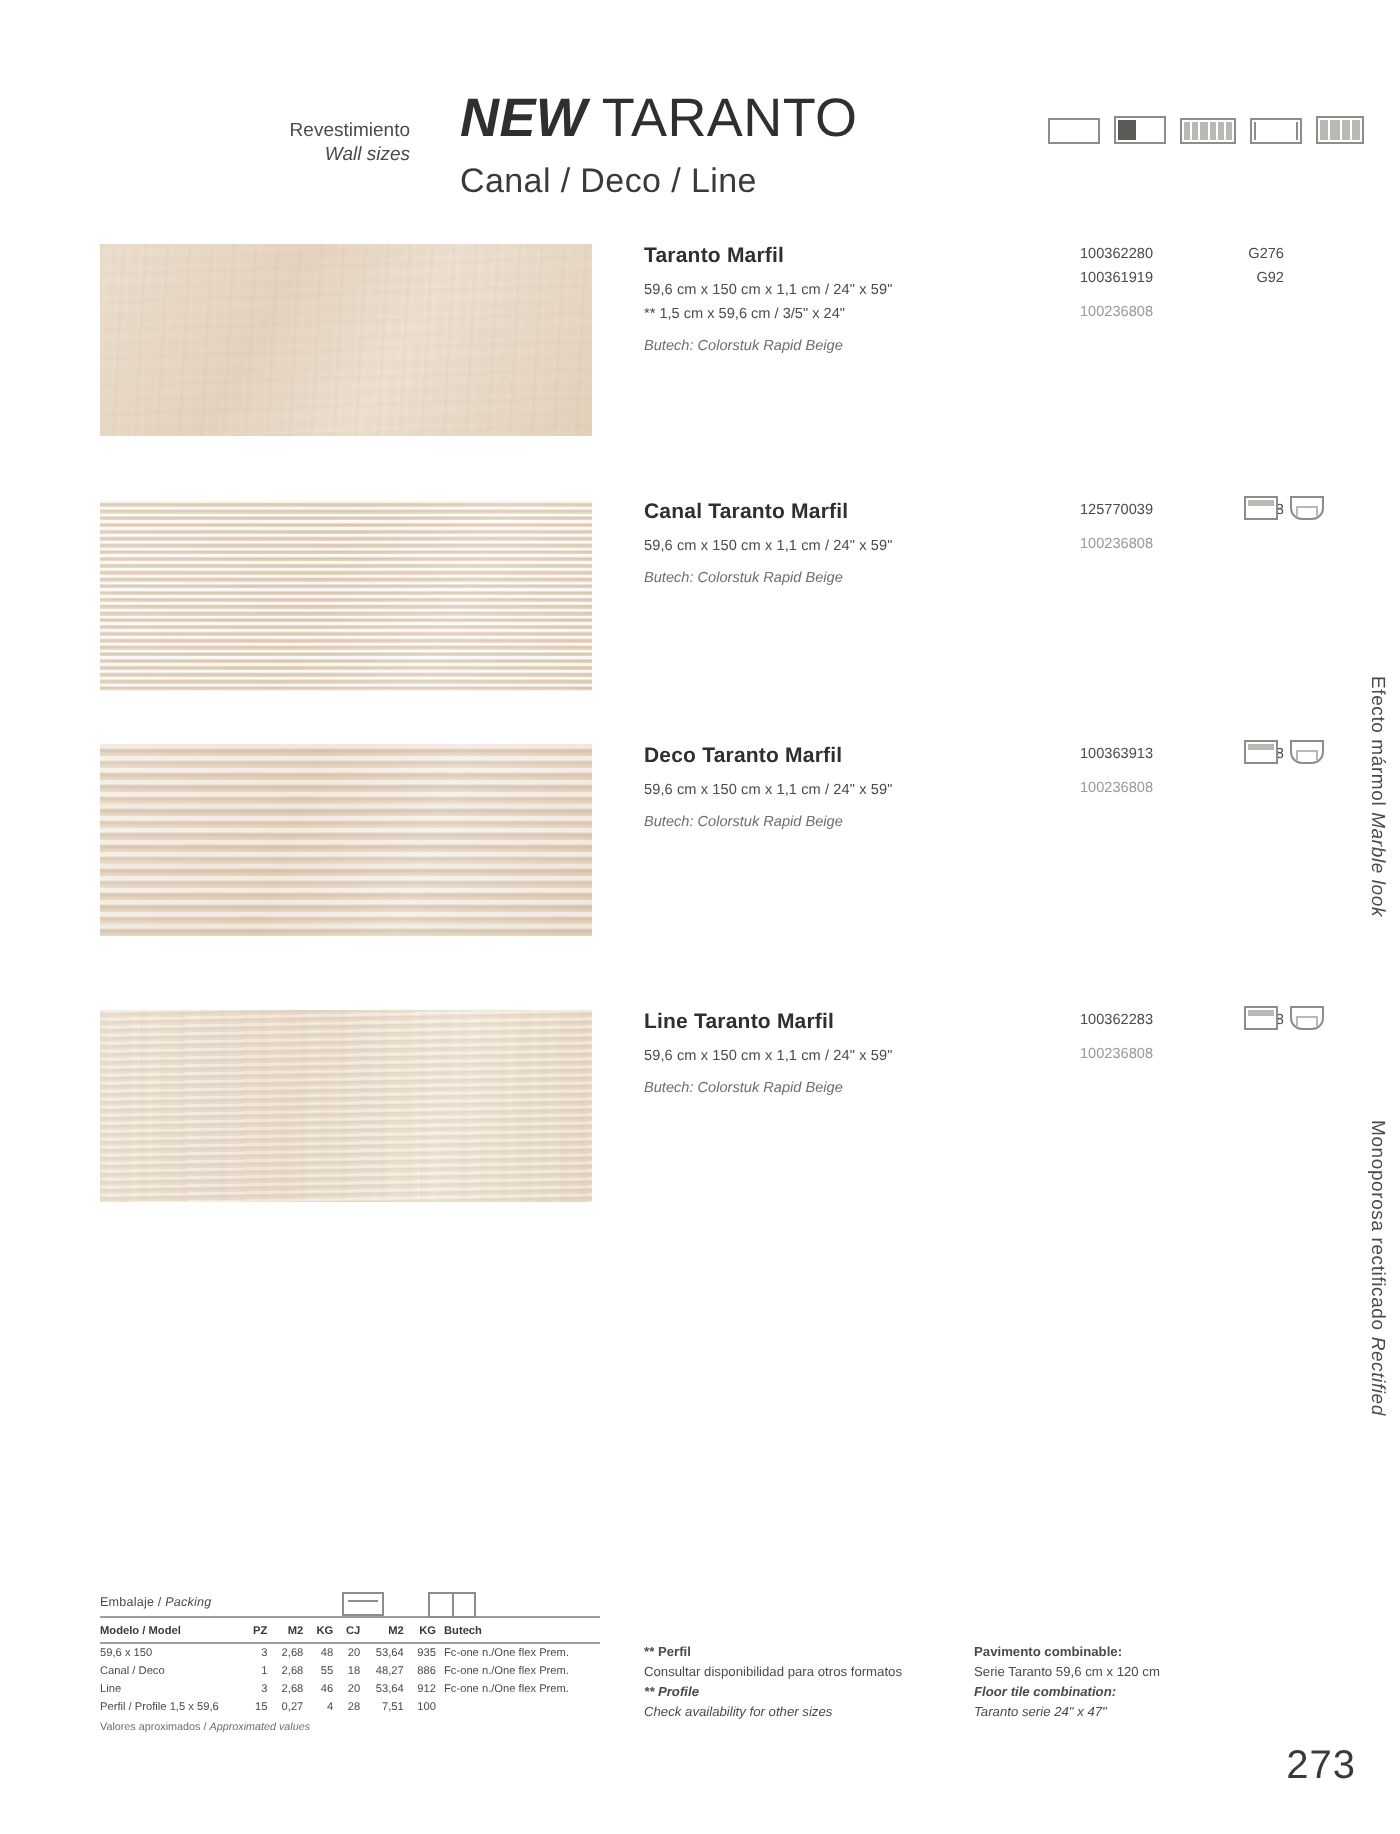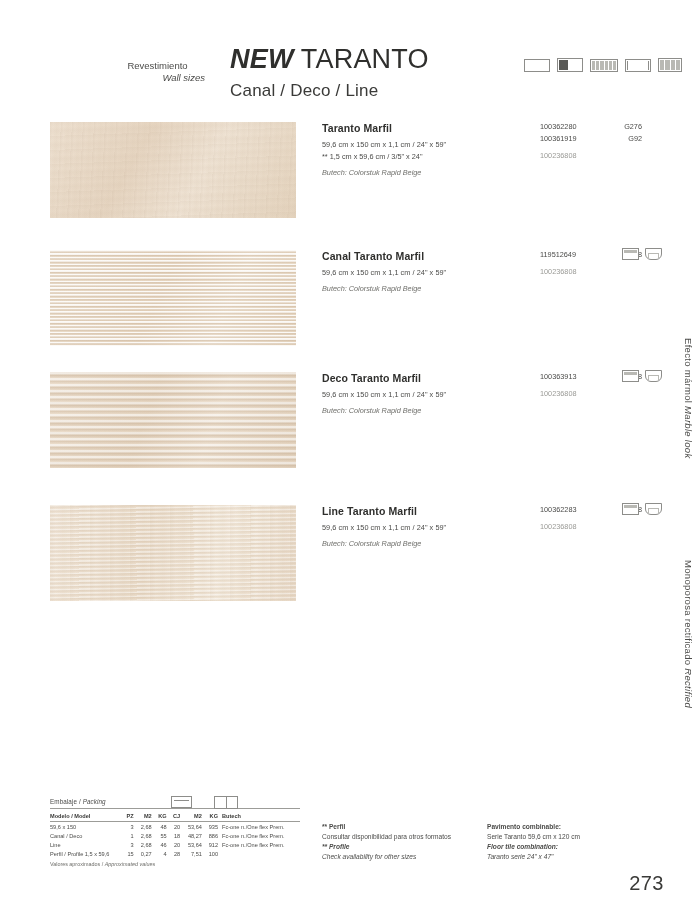--- a/index.html
+++ b/index.html
@@ -12,21 +12,21 @@
     overflow:hidden;
   }
   .page{position:absolute;inset:0;}
 
   
   .header{position:absolute;left:0;top:22px;width:700px;height:70px;}
   .hdr-left{
     position:absolute;left:110px;top:38px;width:95px;text-align:right;
     line-height:1.25;
   }
-  .hdr-left .es{font-size:9.5px;color:#4b4b49;text-align:center;}
+  .hdr-left .es{font-size:9.5px;color:#4b4b49;}
   .hdr-left .en{font-size:9.5px;color:#4b4b49;font-style:italic;}
 
   .hdr-title{position:absolute;left:230px;top:22px;}
   .hdr-title .line1{font-size:27px;letter-spacing:.2px;color:#2f2f2d;white-space:nowrap;}
   .hdr-title .line1 .new{font-style:italic;font-weight:bold;}
   .hdr-title .line1 .name{font-weight:normal;}
   .hdr-title .line2{font-size:17px;color:#3a3a38;margin-top:6px;letter-spacing:.2px;}
 
   
   .fmt-icons{position:absolute;right:18px;top:36px;display:flex;gap:7px;align-items:flex-end;}
@@ -94,21 +94,21 @@
   .notes{position:absolute;left:322px;top:822px;width:150px;}
   .notes div{font-size:6.6px;color:#4b4b49;line-height:1.5;}
   .notes .b{font-weight:bold;}
   .notes .it{font-style:italic;}
 
   .comb{position:absolute;left:487px;top:822px;width:170px;}
   .comb div{font-size:6.6px;color:#4b4b49;line-height:1.5;}
   .comb .b{font-weight:bold;}
   .comb .it{font-style:italic;}
 
-  .pageno{position:absolute;right:36px;bottom:22px;font-size:20px;color:#3a3a38;letter-spacing:.5px;}
+  .pageno{position:absolute;right:22px;bottom:22px;font-size:20px;color:#3a3a38;letter-spacing:.5px;}
 
   
   .tile-plain{
     background:
       repeating-linear-gradient(93deg, rgba(182,160,136,.10) 0px, rgba(182,160,136,0) 3px, rgba(214,196,173,.12) 7px, rgba(182,160,136,0) 11px),
       repeating-linear-gradient(178deg, rgba(170,146,120,.07) 0px, rgba(255,255,255,0) 5px, rgba(196,174,150,.09) 9px, rgba(255,255,255,0) 14px),
       linear-gradient(120deg,#eee1d1 0%,#e6d5c1 35%,#efe3d4 60%,#e4d3bd 100%);
   }
   .tile-canal{
     background:
@@ -212,21 +212,21 @@
 
   <div class="row" style="top:250px;height:98px;">
     <div class="swatch tile-canal"></div>
     <div class="info">
       <div class="pname">Canal Taranto Marfil</div>
       <div class="pdim">59,6 cm x 150 cm x 1,1 cm / 24" x 59"</div>
       <div class="pbutech">Butech: Colorstuk Rapid Beige</div>
     </div>
     <div class="codes">
       <div class="code-line">
-          <span class="c1">119512649</span>
+          <span class="c1">125770039</span>
           <span class="c2">G278</span>
         </div>
       <div class="code-line grey" style="margin-top:8px;">
           <span class="c1">100236808</span>
         </div>
     </div>
     <div class="rowicons">
       <div class="ric">
           <span class="top"></span>
         </div>

